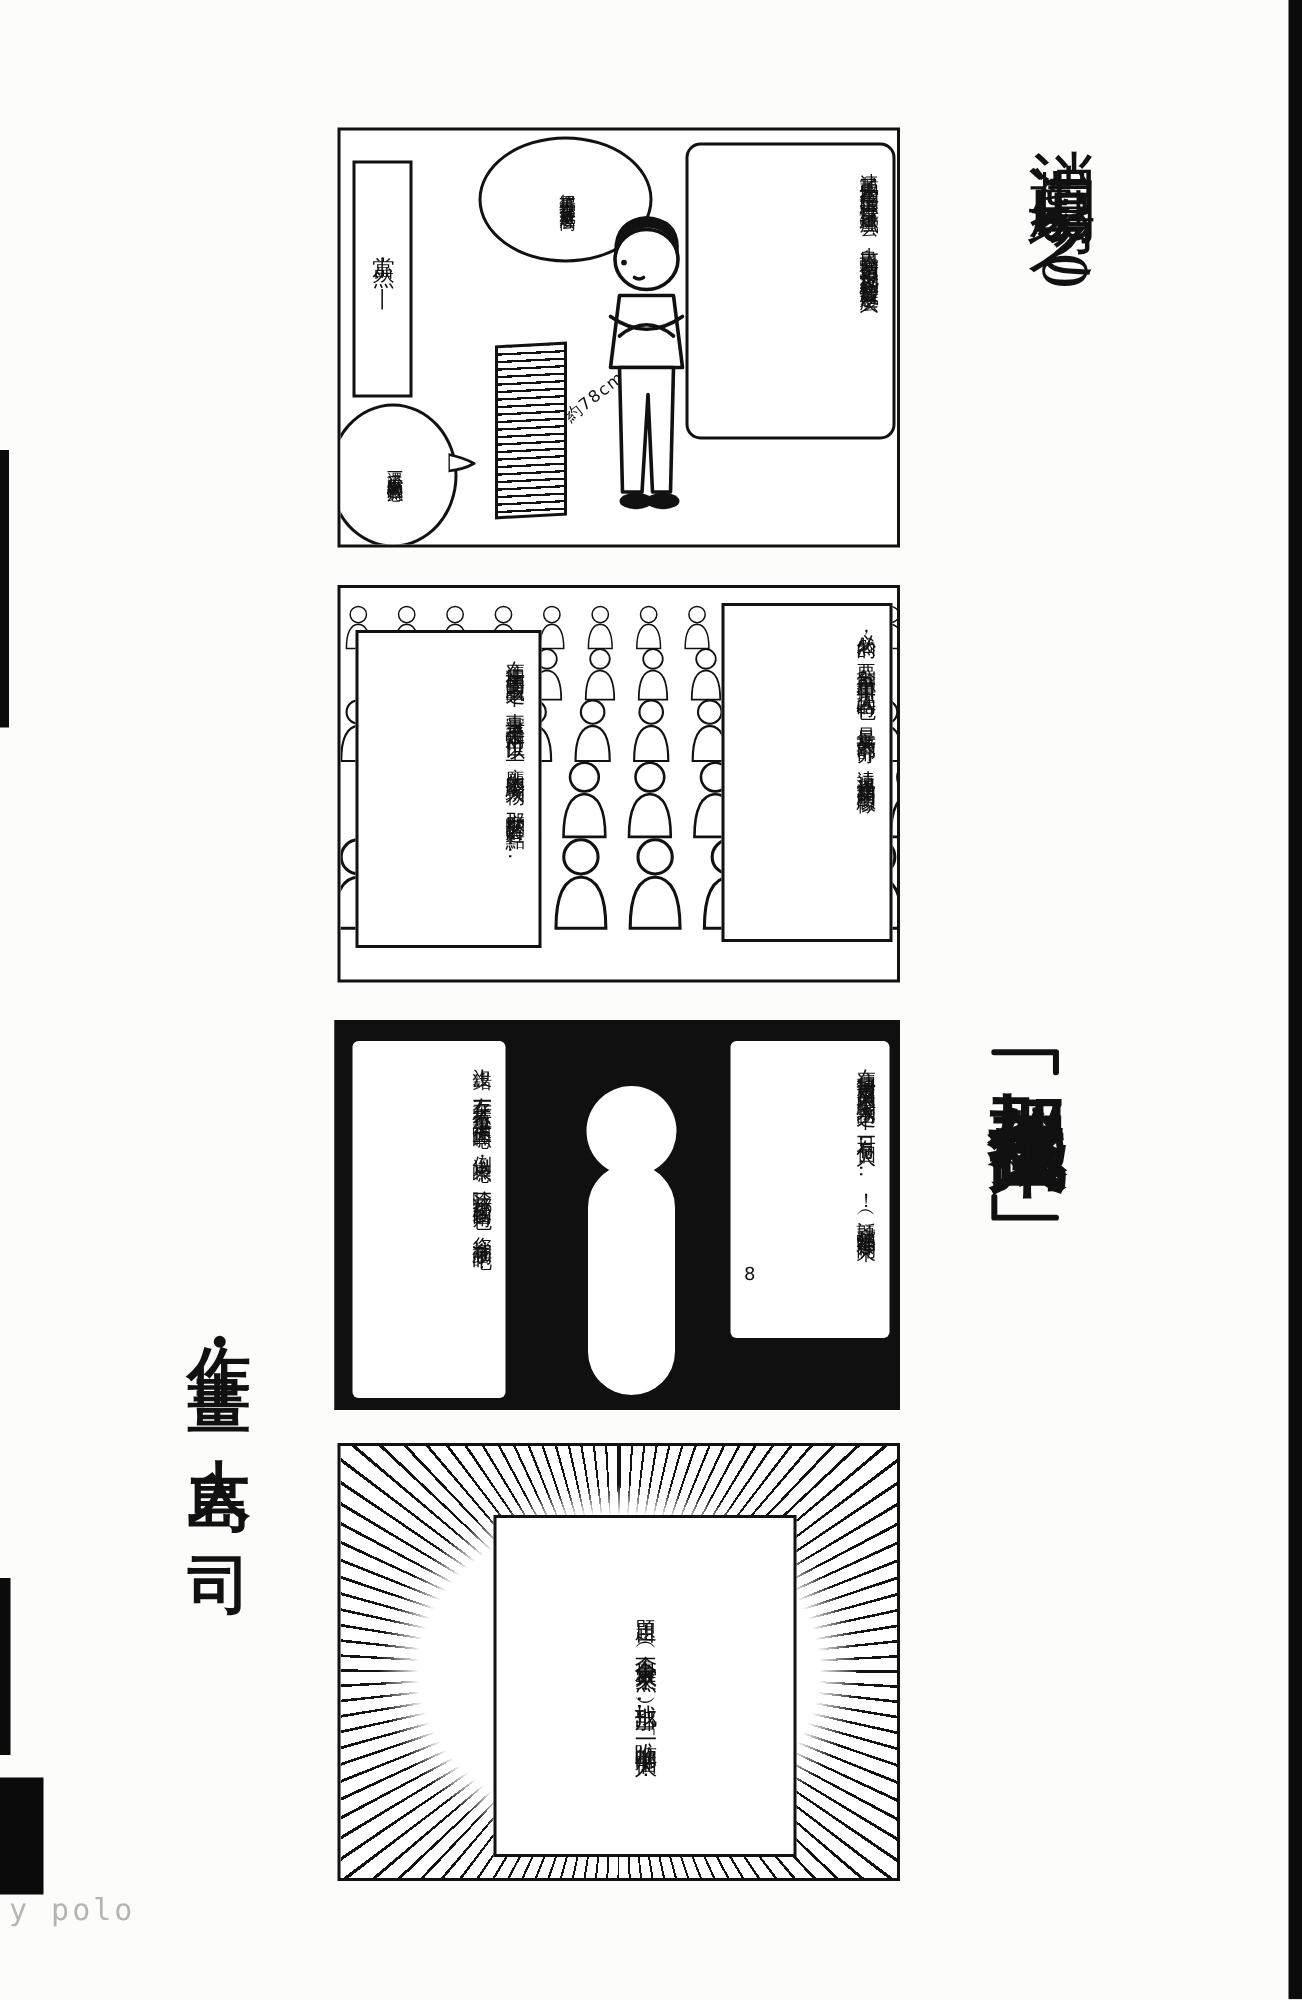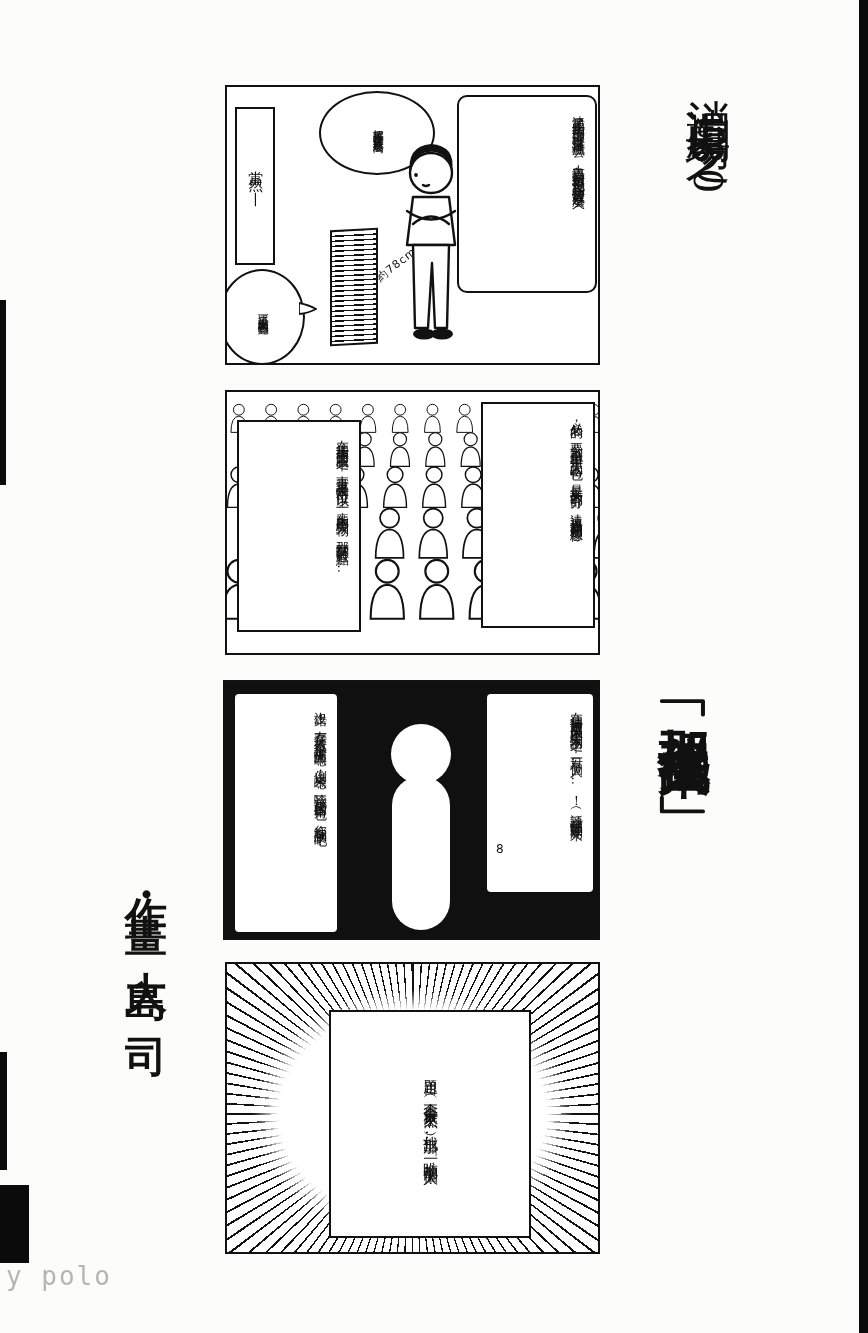--- a/index.html
+++ b/index.html
@@ -70,21 +70,21 @@
       font-size: 15px; line-height: 1.95; letter-spacing: 2px; }
 
   
   .series-title { position: absolute; left: 678px; top: 64px;
       font-family: "DejaVu Serif", serif; font-size: 45px; letter-spacing: 9px; font-weight: 500; }
   .series-title .ep-num { font-size: 40px; letter-spacing: 4px; }
   .catchphrase { position: absolute; left: 650px; top: 684px; height: 590px;
       font-family: "DejaVu Serif", serif; font-size: 52px; font-weight: 700; letter-spacing: 3px; }
   .credits { position: absolute; left: 118px; top: 864px; height: 395px;
       font-family: "DejaVu Serif", serif; font-size: 42px; letter-spacing: 8px; font-weight: 600; }
-  .watermark { position: absolute; left: 6px; top: 1261px; font-size: 26px; color: #b5b5b5;
+  .watermark { position: absolute; left: 6px; top: 1261px; font-size: 20px; color: #b5b5b5;
       font-family: "DejaVu Sans Mono", monospace; letter-spacing: 2px; }
 
   
   .edge-right { position: absolute; right: 0; top: 0; width: 9px; height: 100%; background: #0b0b0b; }
   .edge-left-a { position: absolute; left: 0; top: 300px; width: 6px; height: 185px; background: #0b0b0b; }
   .edge-left-b { position: absolute; left: 0; top: 1052px; width: 7px; height: 118px; background: #0b0b0b; }
   .edge-left-c { position: absolute; left: 0; top: 1185px; width: 29px; height: 78px; background: #0b0b0b; }
 </style>
 </head>
 <body>

